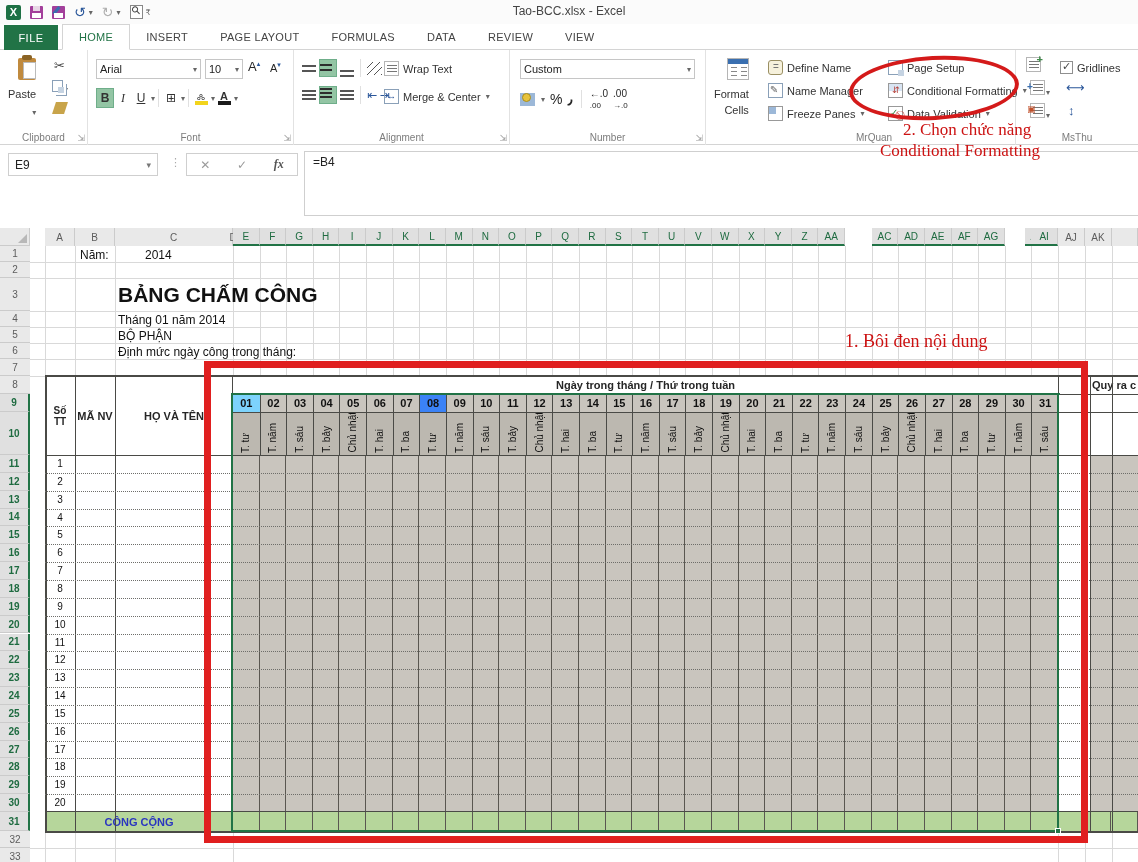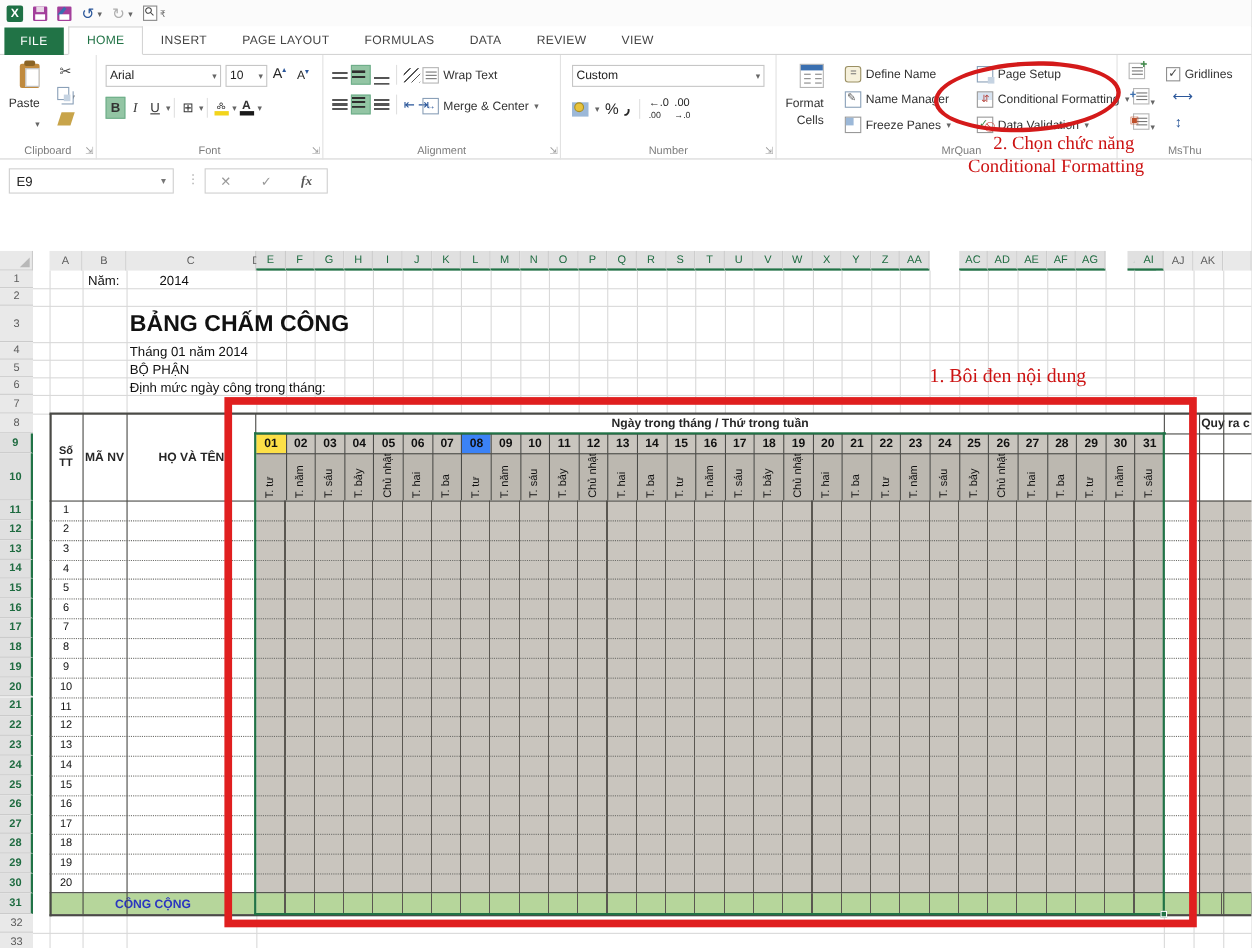--- a/index.html
+++ b/index.html
@@ -120,20 +120,21 @@
       <span class="xlicon">X</span>
       <span class="floppy"></span>
       <span class="floppy pen"></span>
       <span class="undo">↺</span>
         <span class="dd">▾</span>
       <span class="redo">↻</span>
         <span class="dd">▾</span>
       <span class="preview"></span>
       <span class="dd">₹</span>
     </div>
+    <div class="wtitle">Tao-BCC.xlsx - Excel</div>
   </div>
 
   <div class="tabrow">
     <div class="filetab">FILE</div>
     <div class="rtabs" id="rtabs">
         <div class="rtab active">HOME</div>
         <div class="rtab">INSERT</div>
         <div class="rtab">PAGE LAYOUT</div>
         <div class="rtab">FORMULAS</div>
         <div class="rtab">DATA</div>
@@ -304,20 +305,21 @@
     <div class="namebox">
       <span>E9</span>
         <span class="arr">▾</span>
     </div>
     <div class="fdots">⋮</div>
     <div class="fbtns">
       <span>✕</span>
       <span>✓</span>
       <span class="fx">fx</span>
     </div>
+    <div class="finput">=B4</div>
   </div>
 
   <div class="sheet" id="sheet">
       <div class="corner" style="left: 0px; top: 0px;"></div>
       <div class="colhdr" style="left: 45px; top: 0px; width: 30px; height: 18px;">A</div>
       <div class="colhdr" style="left: 75px; top: 0px; width: 40px; height: 18px;">B</div>
       <div class="colhdr" style="left: 115px; top: 0px; width: 118px; height: 18px;">C</div>
       <div class="colhdr" style="left: 233px; top: 0px; width: 0px; height: 18px;">D</div>
       <div class="colhdr sel" style="left: 233px; top: 0px; width: 26.6129px; height: 18px;">E</div>
       <div class="colhdr sel" style="left: 259.613px; top: 0px; width: 26.6129px; height: 18px;">F</div>
@@ -437,21 +439,21 @@
       <div class="gline" style="left: 30px; top: 115px; width: 1108px; height: 1px;"></div>
       <div class="gline" style="left: 30px; top: 131px; width: 1108px; height: 1px;"></div>
       <div class="gline" style="left: 30px; top: 148px; width: 1108px; height: 1px;"></div>
       <div class="gline" style="left: 30px; top: 620px; width: 1108px; height: 1px;"></div>
       <div class="celltxt" style="left: 80px; top: 20px;">Năm:</div>
       <div class="celltxt" style="left: 145px; top: 20px;">2014</div>
       <div class="celltxt" style="left: 118px; top: 55px; font-size: 21px; font-weight: bold;">BẢNG CHẤM CÔNG</div>
       <div class="celltxt" style="left: 118px; top: 85px;">Tháng 01 năm 2014</div>
       <div class="celltxt" style="left: 118px; top: 101px;">BỘ PHẬN</div>
       <div class="celltxt" style="left: 118px; top: 117px;">Định mức ngày công trong tháng:</div>
-      <div class="daynum" style="left: 233px; top: 166px; width: 26.6129px; height: 18px; background: #fde047; border-left: none;">01</div>
+      <div class="daynum" style="left: 233px; top: 166px; width: 26.6129px; height: 18px; background: #7dd3fc; border-left: none;">01</div>
       <div class="daynum" style="left: 259.613px; top: 166px; width: 26.6129px; height: 18px; background: rgb(201, 197, 190); border-left: 1px solid rgb(74, 74, 70);">02</div>
       <div class="daynum" style="left: 286.226px; top: 166px; width: 26.6129px; height: 18px; background: rgb(201, 197, 190); border-left: 1px solid rgb(74, 74, 70);">03</div>
       <div class="daynum" style="left: 312.839px; top: 166px; width: 26.6129px; height: 18px; background: rgb(201, 197, 190); border-left: 1px solid rgb(74, 74, 70);">04</div>
       <div class="daynum" style="left: 339.452px; top: 166px; width: 26.6129px; height: 18px; background: rgb(201, 197, 190); border-left: 1px solid rgb(74, 74, 70);">05</div>
       <div class="daynum" style="left: 366.065px; top: 166px; width: 26.6129px; height: 18px; background: rgb(201, 197, 190); border-left: 1px solid rgb(74, 74, 70);">06</div>
       <div class="daynum" style="left: 392.677px; top: 166px; width: 26.6129px; height: 18px; background: rgb(201, 197, 190); border-left: 1px solid rgb(74, 74, 70);">07</div>
       <div class="daynum" style="left: 419.29px; top: 166px; width: 26.6129px; height: 18px; background: #3b82f6; border-left: 1px solid rgb(74, 74, 70);">08</div>
       <div class="daynum" style="left: 445.903px; top: 166px; width: 26.6129px; height: 18px; background: rgb(201, 197, 190); border-left: 1px solid rgb(74, 74, 70);">09</div>
       <div class="daynum" style="left: 472.516px; top: 166px; width: 26.6129px; height: 18px; background: rgb(201, 197, 190); border-left: 1px solid rgb(74, 74, 70);">10</div>
       <div class="daynum" style="left: 499.129px; top: 166px; width: 26.6129px; height: 18px; background: rgb(201, 197, 190); border-left: 1px solid rgb(74, 74, 70);">11</div>

